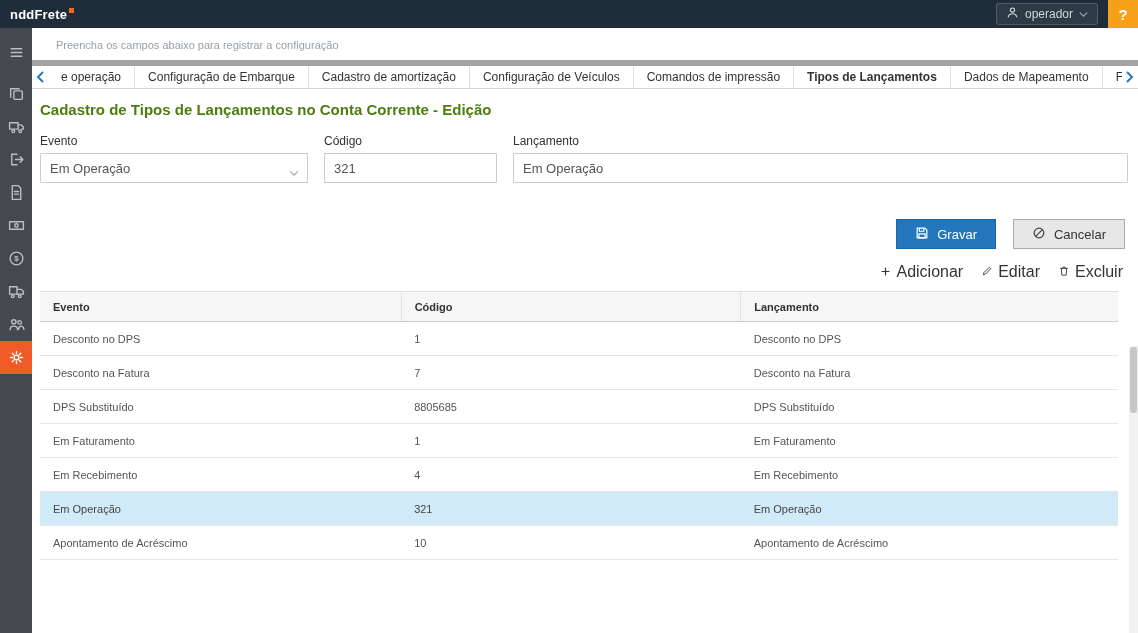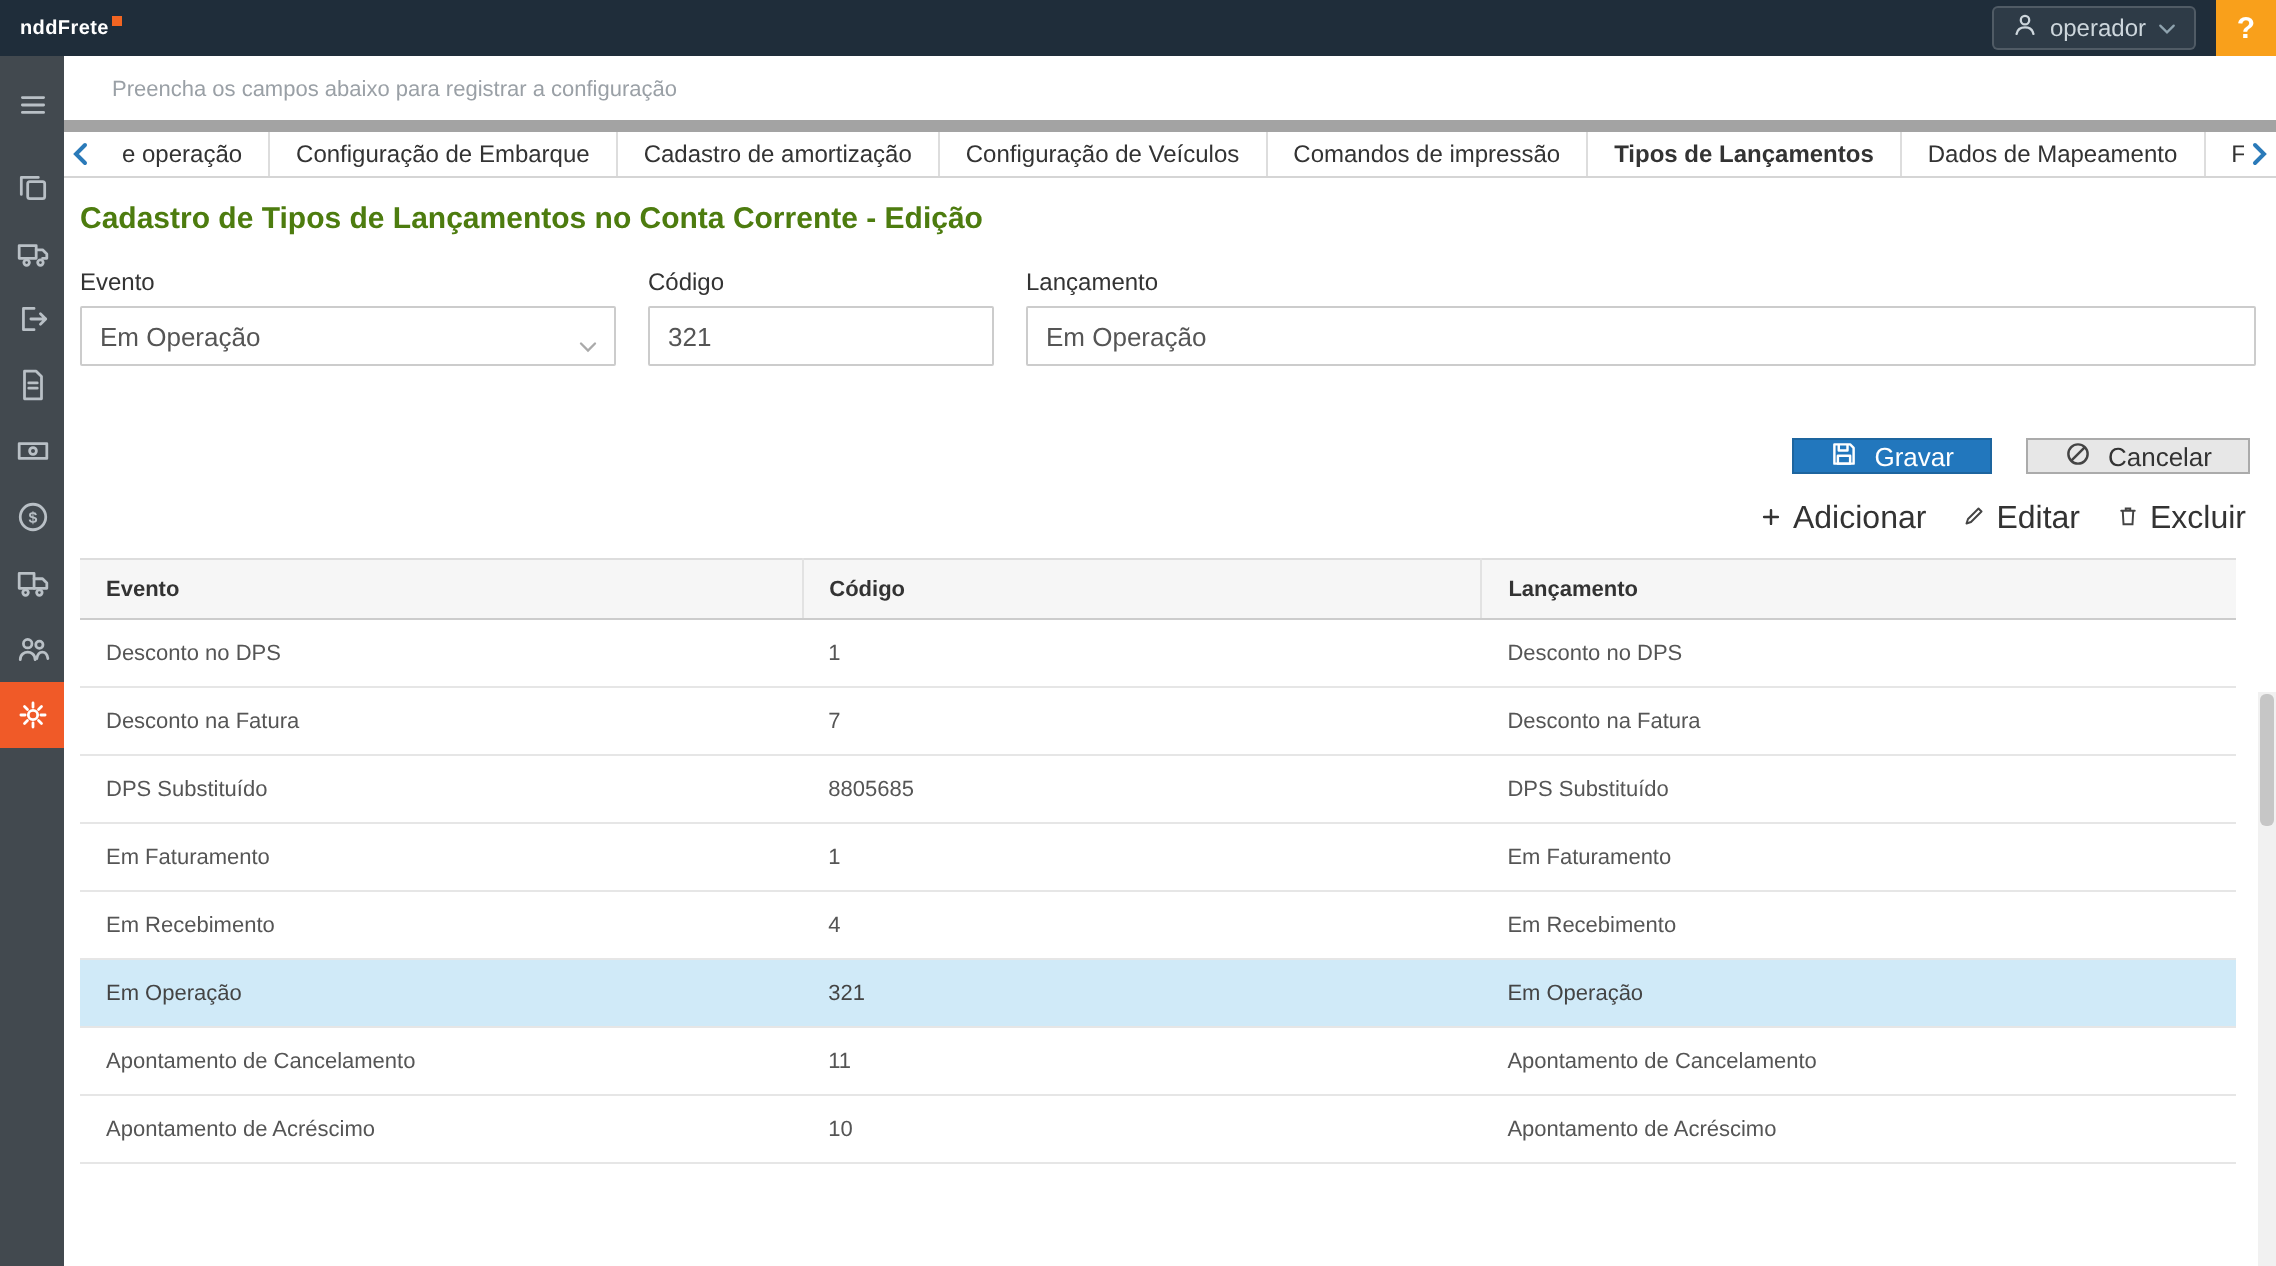--- a/index.html
+++ b/index.html
@@ -3,21 +3,21 @@
 <meta charset="utf-8">
 <style>
   * { box-sizing: border-box; margin: 0; padding: 0; }
   html,body { width:1138px; height:633px; overflow:hidden; }
   body { font-family:"Liberation Sans", sans-serif; background:#fff; }
   .app { width:1138px; height:633px; display:flex; flex-direction:column; overflow:hidden; }
 
   
   .topbar { height:28px; background:#1f2d3a; display:flex; align-items:stretch; justify-content:space-between; flex:0 0 28px; }
   .brand-wrap { display:flex; align-items:center; padding-left:10px; }
-  .brand { color:#fff; font-size:10px; font-weight:bold; letter-spacing:.2px; }
+  .brand { color:#fff; font-size:13px; font-weight:bold; letter-spacing:.2px; }
   .brand-mark { display:inline-block; width:5px; height:5px; background:#f26522; margin:0 0 8px 2px; vertical-align:middle; }
   .topbar-right { display:flex; align-items:stretch; }
   .user-pill { display:flex; align-items:center; gap:6px; color:#cdd6dc; font-size:12px; background:rgba(255,255,255,.07); border:1px solid rgba(255,255,255,.16); border-radius:3px; padding:0 9px; margin:3px 10px 3px 0; cursor:pointer; }
   .help-btn { width:30px; background:#f9a01b; color:#fff; font-size:15px; font-weight:bold; display:flex; align-items:center; justify-content:center; cursor:pointer; }
 
   
   .body { flex:1; display:flex; overflow:hidden; }
   .sidebar { width:32px; flex:0 0 32px; background:#42494f; display:flex; flex-direction:column; padding-top:8px; }
   .side-item { width:32px; height:33px; display:flex; align-items:center; justify-content:center; color:#b9c0c6; cursor:pointer; }
   .side-item:first-child { margin-bottom:8px; }
@@ -43,21 +43,21 @@
   .field { display:flex; flex-direction:column; }
   .field-label { font-size:12px; color:#333; margin-bottom:5px; }
   .f-evento { width:268px; }
   .f-codigo { width:173px; }
   .f-lancamento { flex:1; }
   .select { position:relative; height:30px; border:1px solid #ccc; background:#fff; display:flex; align-items:center; padding:0 26px 0 9px; font-size:13px; color:#555; border-radius:1px; cursor:pointer; }
   .select .chev { position:absolute; right:8px; top:11px; color:#999; }
   input.text { height:30px; border:1px solid #ccc; padding:0 9px; font-size:13px; color:#555; border-radius:1px; width:100%; background:#fff; }
 
   .btn-row { display:flex; justify-content:flex-end; gap:17px; margin-top:36px; padding-right:3px; }
-  .btn { height:18px; display:inline-flex; align-items:center; gap:8px; font-size:13px; padding:0 18px; border-radius:0; cursor:pointer; }
+  .btn { height:30px; display:inline-flex; align-items:center; gap:8px; font-size:13px; padding:0 18px; border-radius:0; cursor:pointer; }
   .btn.primary { background:#2277bd; color:#fff; border:1px solid #1d659f; }
   .btn.default { background:#e7e7e7; color:#333; border:1px solid #ababab; }
 
   .action-row { display:flex; justify-content:flex-end; gap:18px; margin-top:14px; align-items:center; padding-right:5px; font-size:16px; color:#333; }
   .action { display:inline-flex; gap:5px; align-items:center; cursor:pointer; }
 
   
   table { width:calc(100% - 10px); border-collapse:collapse; margin-top:10px; }
   th { height:30px; background:#f6f6f6; border-top:1px solid #ddd; border-bottom:1px solid #ccc; border-right:1px solid #e2e2e2; font-size:11px; text-align:left; padding:0 13px; color:#333; font-weight:bold; }
   th:last-child { border-right:none; }
@@ -288,25 +288,20 @@
                 <td>Em Recebimento</td>
                 <td>4</td>
                 <td>Em Recebimento</td>
               </tr>
               <tr class="selected">
                 <td>Em Operação</td>
                 <td>321</td>
                 <td>Em Operação</td>
               </tr>
               <tr>
-                <td>Apontamento de Cancelamento</td>
-                <td>11</td>
-                <td>Apontamento de Cancelamento</td>
-              </tr>
-              <tr>
                 <td>Apontamento de Acréscimo</td>
                 <td>10</td>
                 <td>Apontamento de Acréscimo</td>
               </tr>
             </tbody>
         </table>
       </div>
 
       <div class="vscroll">
           <div class="thumb"></div>

